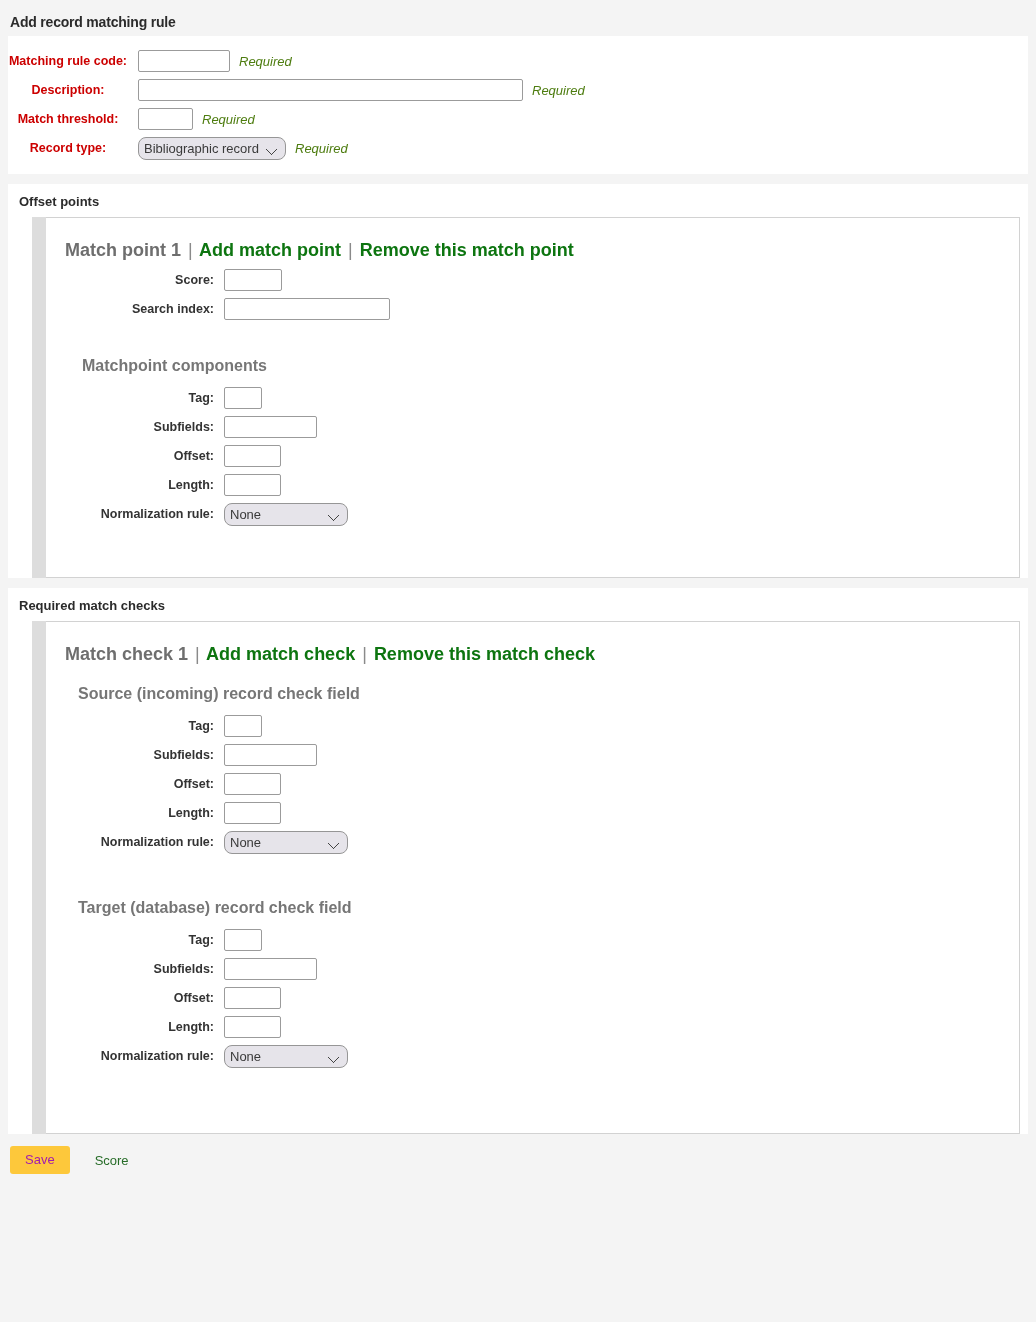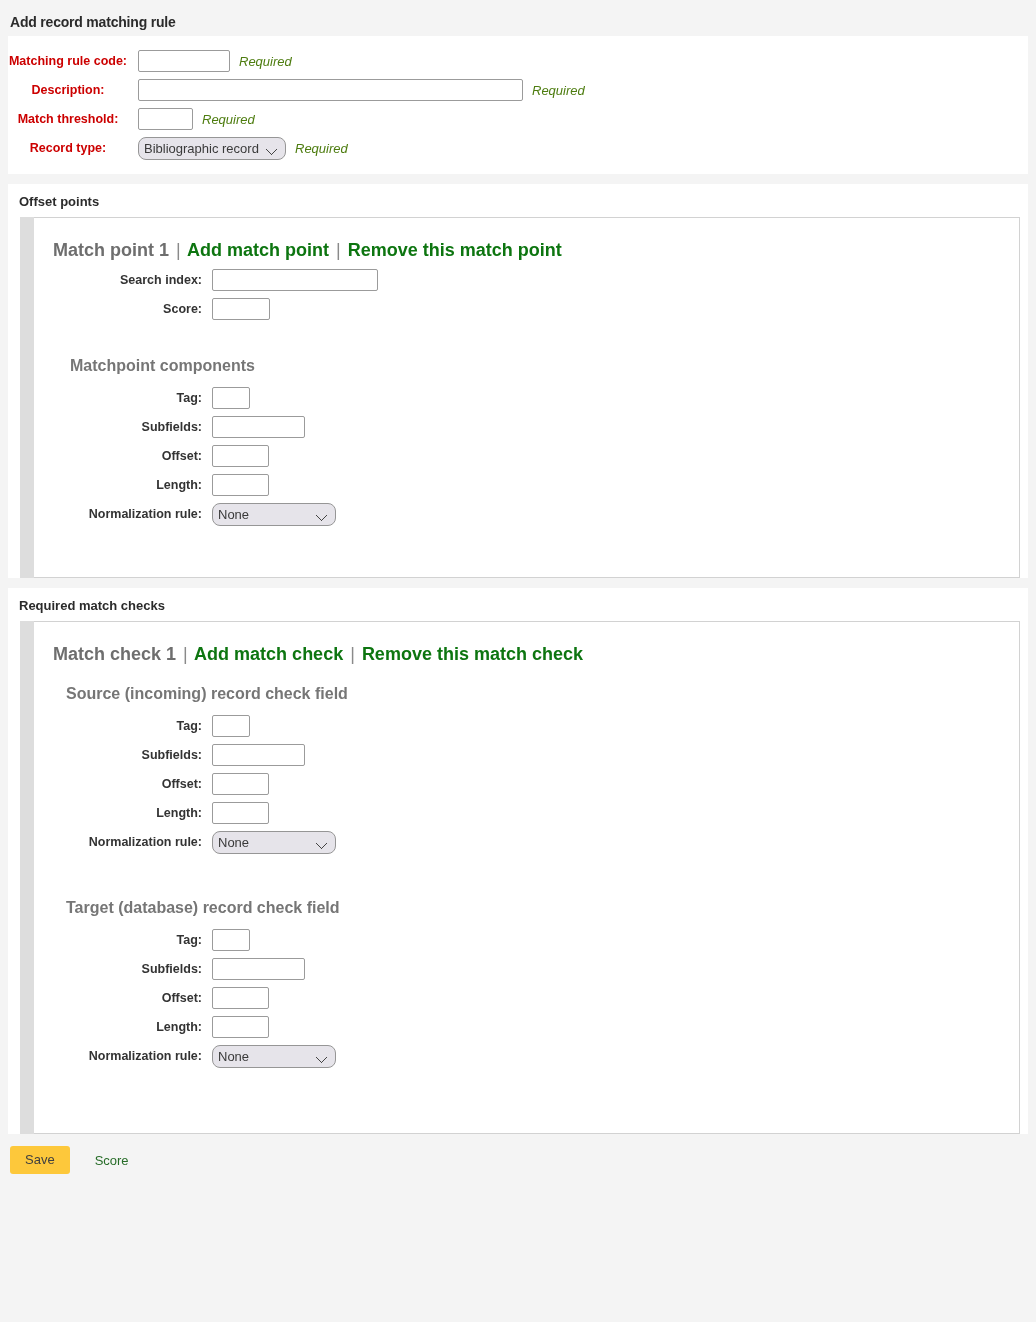--- a/index.html
+++ b/index.html
@@ -99,21 +99,21 @@
   
   .top-form .flabel { width: 120px; text-align: center; }
   .w-code  { width: 92px; }
   .w-desc  { width: 385px; }
   .w-thres { width: 55px; }
   .w-rtype { width: 148px; }
 
   
   .block-outer {
     display: flex;
-    margin-left: 12px;
+    margin-left: 24px;
     margin-right: 8px;
     background: #84cc16;
   }
   .block-marker {
     flex: 0 0 14px;
     background: #dddddd;
   }
   .block-inner {
     flex: 1 1 auto;
     border: 1px solid #d2d2d2;
@@ -164,21 +164,21 @@
   .footer {
     background: #f4f4f4;
     padding: 12px 0 0 10px;
     display: flex;
     align-items: center;
   }
   .btn-save {
     background: #fdc83b;
     border: none;
     border-radius: 3px;
-    color: #404040;
+    color: #a21caf;
     font-family: "Liberation Sans", sans-serif;
     font-size: 13px;
     padding: 7px 15px;
     cursor: pointer;
     line-height: 14px;
   }
   .btn-cancel {
     color: #276c28;
     font-size: 13px;
     margin-left: 25px;
@@ -240,30 +240,30 @@
         <span>Match point 1</span>
         <span class="sep">|</span>
         <a>Add match point</a>
         <span class="sep">|</span>
         <a>Remove this match point</a>
       </div>
 
       <div class="mp-form">
 
         <div class="frow">
+          <div class="flabel">Score:</div>
+          <div class="fctl">
+            <input type="text" class="w-score" value="" style="">
+          </div>
+        </div>
+
+        <div class="frow">
           <div class="flabel">Search index:</div>
           <div class="fctl">
             <input type="text" class="w-sindex" value="" style="">
-          </div>
-        </div>
-
-        <div class="frow">
-          <div class="flabel">Score:</div>
-          <div class="fctl">
-            <input type="text" class="w-score" value="" style="">
           </div>
         </div>
 
       </div>
 
       <div class="spacer-18"></div>
 
       <div class="sub-heading">Matchpoint components</div>
 
       <div class="inner-form">

